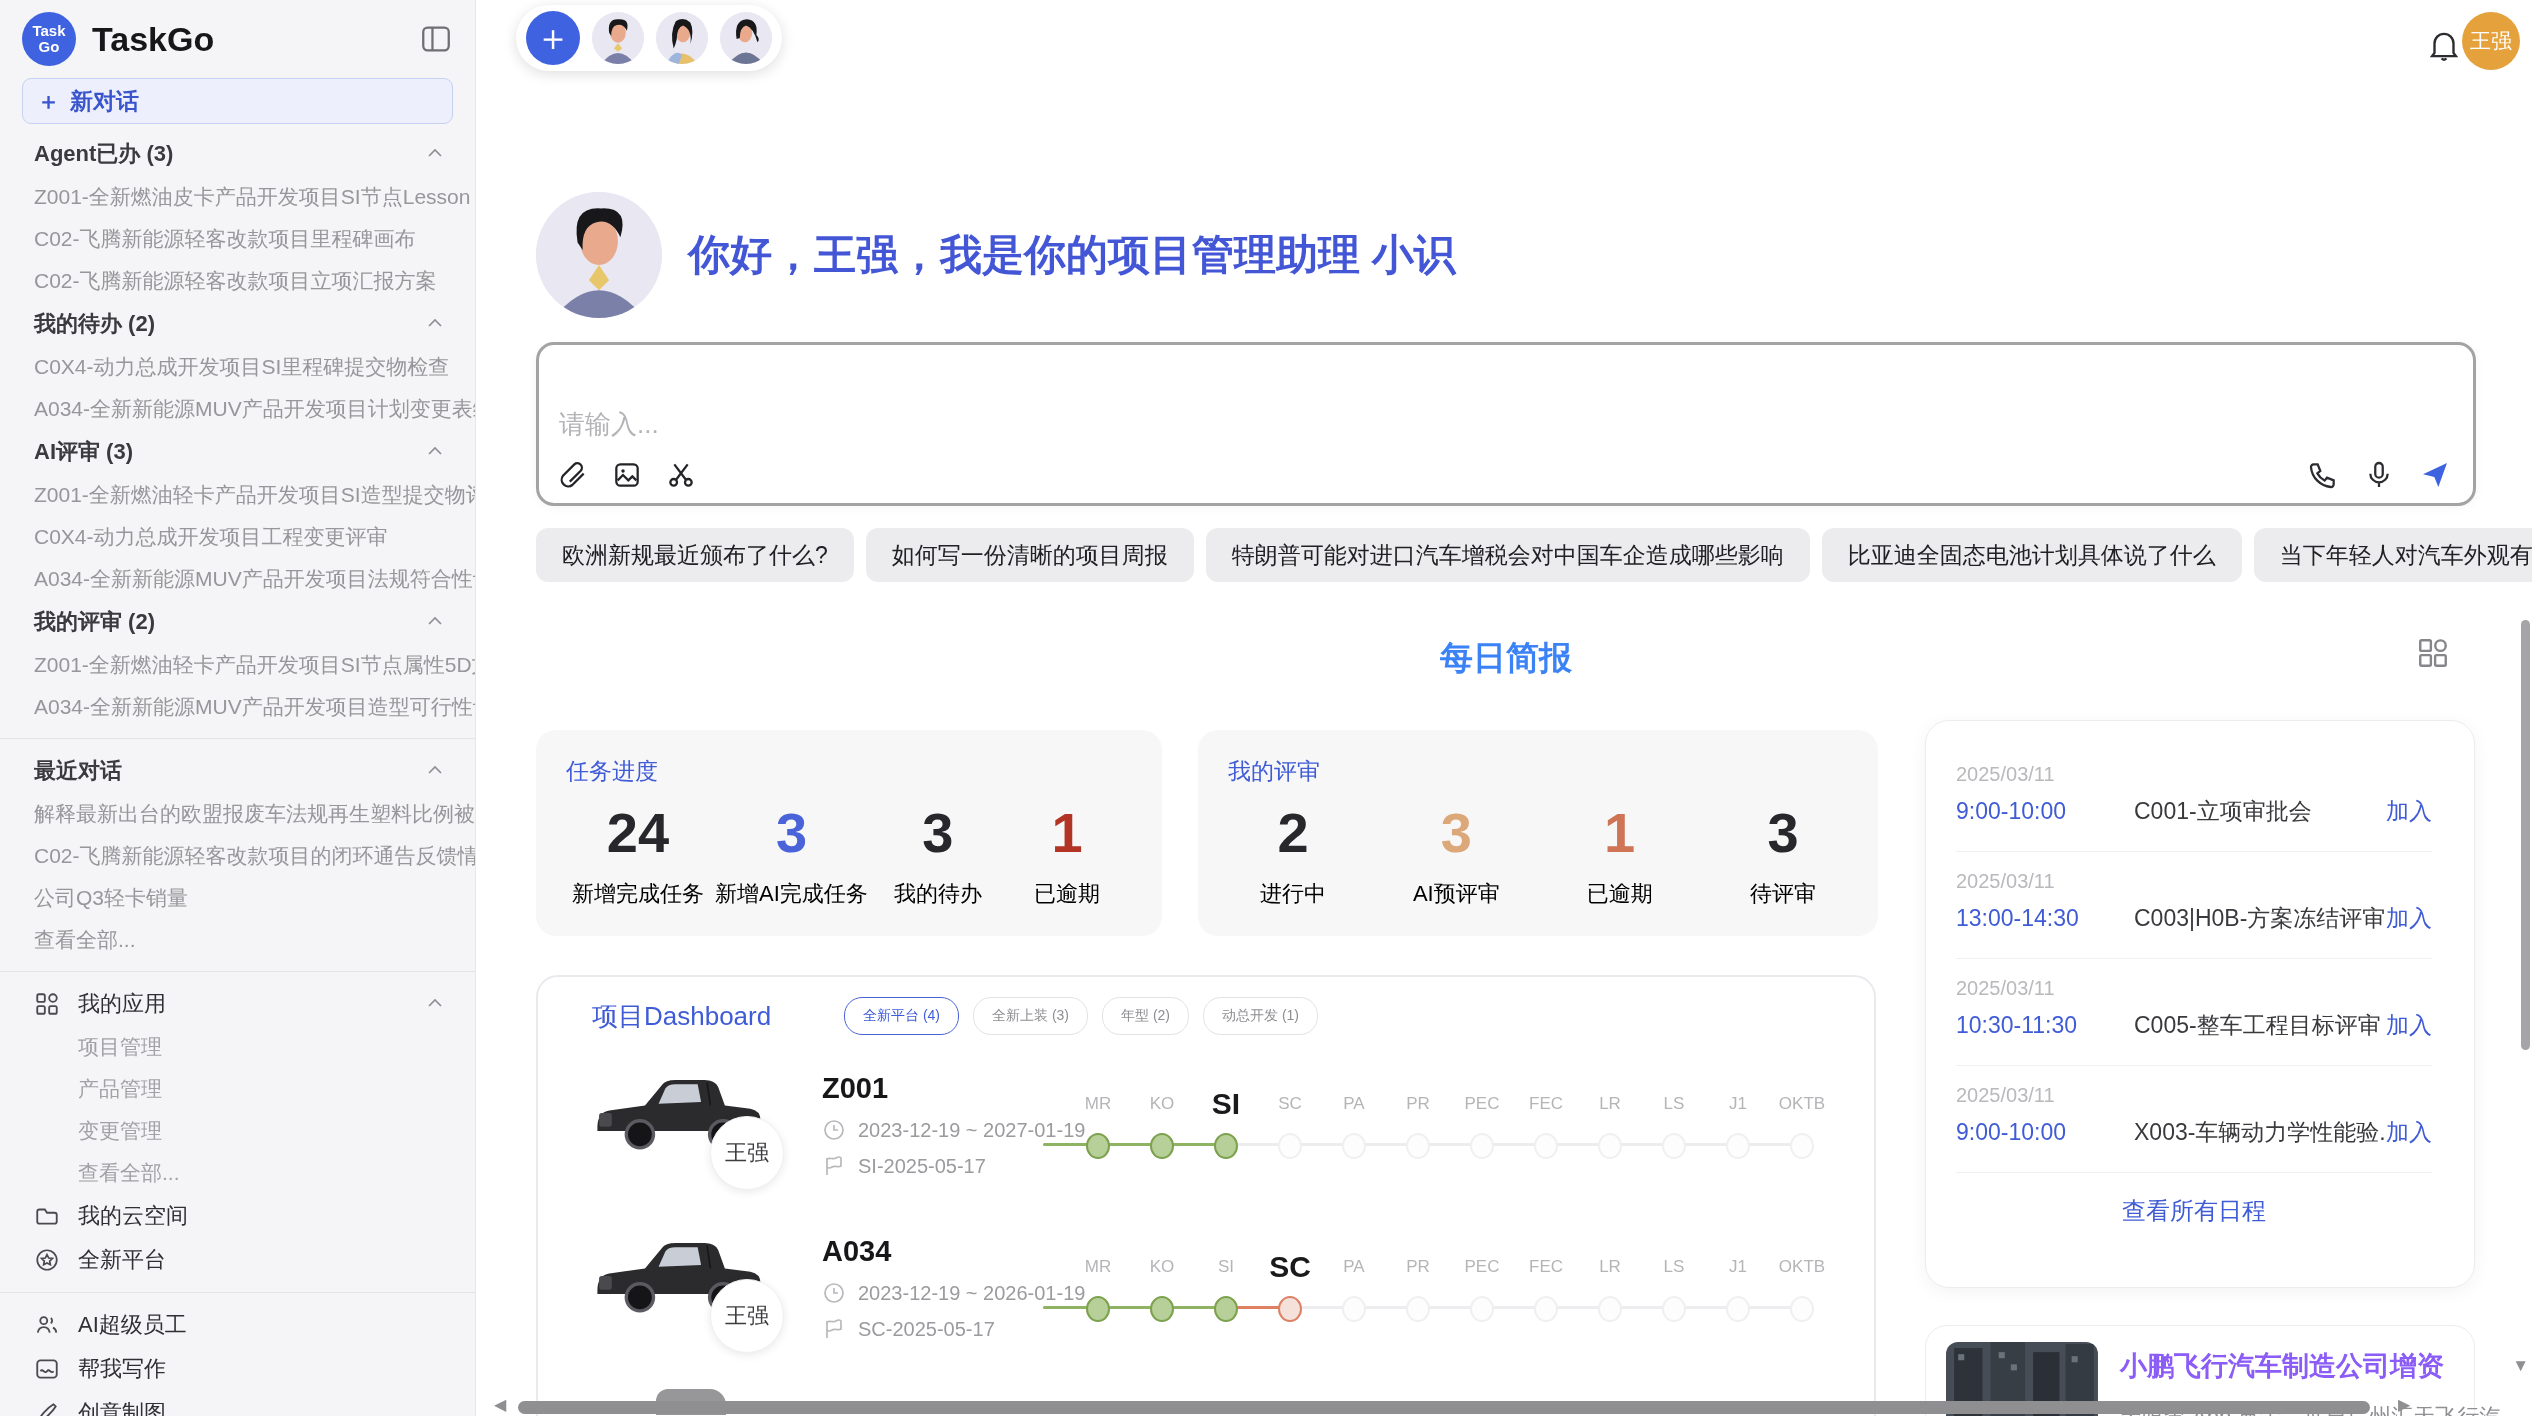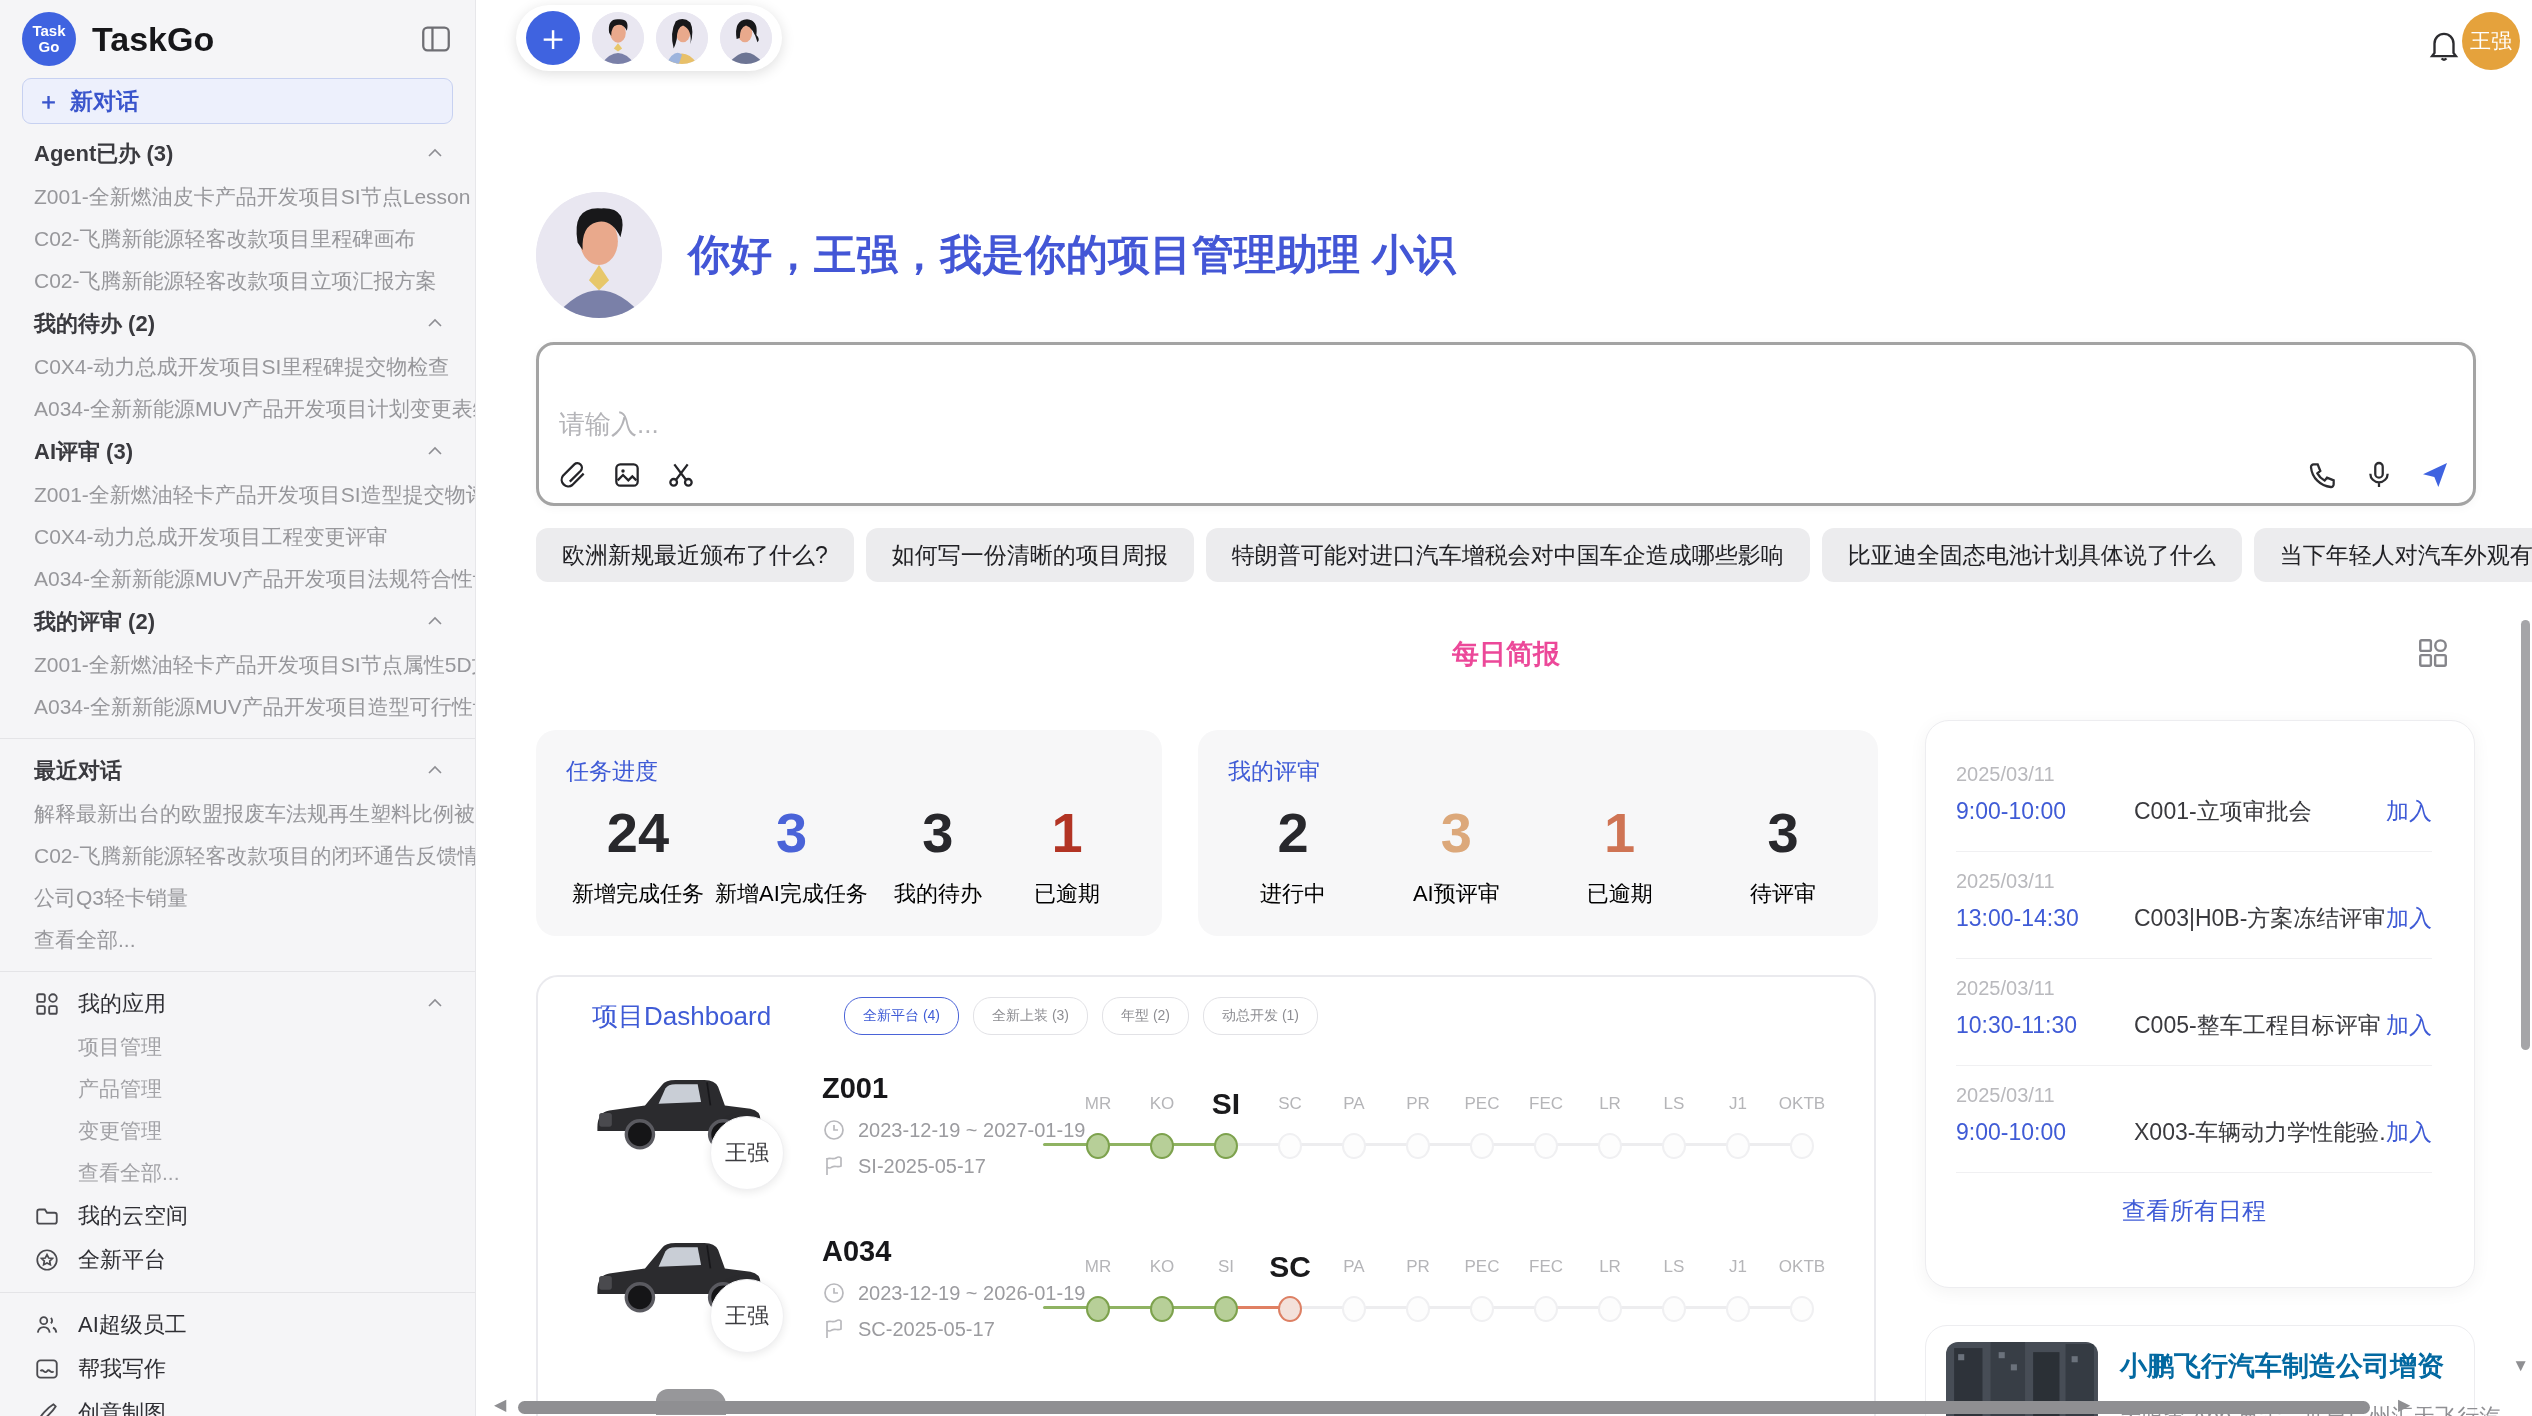--- a/index.html
+++ b/index.html
@@ -41,21 +41,21 @@
   .input-card{left:60px;top:342px;width:1940px;height:164px;border:3px solid #a3a3a3;border-radius:18px;
               box-shadow:0 2px 10px rgba(0,0,0,.04);box-sizing:border-box;background:#fff;}
   .placeholder{position:absolute;left:20px;top:62px;font-size:26px;color:#b4b4b8;}
   .in-icons-l{position:absolute;left:18px;bottom:12px;display:flex;gap:22px;color:#242428;}
   .in-icons-r{position:absolute;right:22px;bottom:12px;display:flex;gap:24px;align-items:center;color:#2c2c30;}
   .icon32{width:32px;height:32px;}
   .send{color:#3f63e0;}
   .chips{left:60px;top:528px;display:flex;gap:12px;}
   .chip{height:54px;border-radius:12px;background:#ececee;display:flex;align-items:center;padding:0 26px;
         font-size:23px;color:#212125;white-space:nowrap;}
-  .brief-title{left:60px;top:636px;width:1940px;text-align:center;font-size:27px;font-weight:700;color:#ec4899;}
+  .brief-title{left:60px;top:636px;width:1940px;text-align:center;font-size:33px;font-weight:700;color:#3b82f6;}
   .grid-icon{left:1940px;top:636px;width:34px;height:34px;color:#85858a;}
   .stats-card{top:730px;height:206px;background:#f7f7f8;border-radius:20px;box-sizing:border-box;padding:26px 30px 0 30px;}
   .card1{left:60px;width:626px;} .card2{left:722px;width:680px;}
   .stats-label{font-size:23px;color:#3f5bd6;}
   .stats-row{display:flex;justify-content:space-between;margin-top:14px;padding:0 6px;}
   .stat{text-align:center;min-width:118px;}
   .num{font-size:56px;font-weight:600;color:#28282c;line-height:1.15;}
   .num.blue{color:#4a63d8;} .num.red{color:#b23424;} .num.tan{color:#dca87a;} .num.salmon{color:#cf7454;}
   .lbl{margin-top:14px;font-size:22px;color:#000000;}
   
@@ -94,21 +94,21 @@
   .ev-date{font-size:20px;color:#b9b9bd;margin:8px 0 10px;}
   .ev-row{display:flex;align-items:center;font-size:23px;}
   .ev-time{color:#3f5bd6;width:178px;flex:0 0 auto;}
   .ev-name{color:#3a3a3e;flex:1;white-space:nowrap;overflow:hidden;}
   .ev-join{color:#3f5bd6;}
   .cal-footer{text-align:center;font-size:24px;color:#3f5bd6;padding:22px 0;}
   
   .news-card{left:1449px;top:1325px;width:550px;height:175px;border:1.5px solid #ededf0;border-radius:22px;
              background:#fff;box-sizing:border-box;padding:16px 20px;display:flex;gap:22px;}
   .news-img{width:152px;height:132px;border-radius:12px;overflow:hidden;flex:0 0 auto;}
-  .news-title{font-size:27px;font-weight:700;color:#0369a1;margin-top:6px;}
+  .news-title{font-size:27px;font-weight:700;color:#8b5cf6;margin-top:6px;}
   .news-snippet{font-size:22px;color:#909094;margin-top:18px;white-space:nowrap;overflow:hidden;}
   
   .v-thumb{right:2px;top:620px;width:9px;height:430px;background:#a5a5a8;border-radius:5px;}
   .v-arrow{right:3px;top:1356px;font-size:17px;color:#8f8f92;}
   .h-arrow-l{left:494px;bottom:2px;font-size:16px;color:#8f8f92;}
   .h-thumb{left:518px;bottom:2px;width:1852px;height:13px;background:#8f8f92;border-radius:7px;}
   .h-arrow-r{left:2398px;bottom:2px;font-size:16px;color:#8f8f92;}
   svg{display:block;}
 </style>
 </head>

